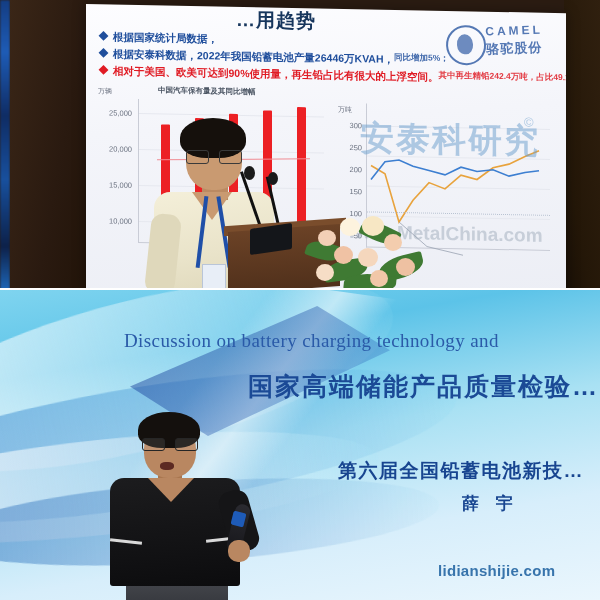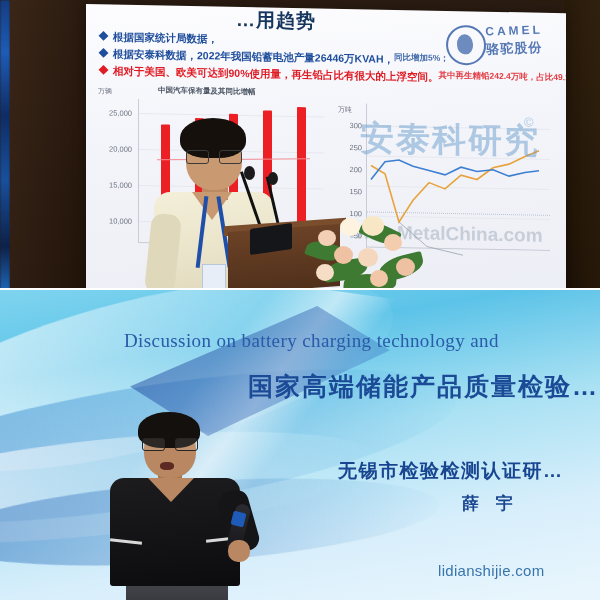--- a/index.html
+++ b/index.html
@@ -135,21 +135,21 @@
     color:#1b4a96;letter-spacing:2px;white-space:nowrap;}
   .bn-cn3{position:absolute;left:278px;top:134px;font-size:19px;font-weight:bold;
     color:#184590;letter-spacing:1.5px;white-space:nowrap;}
   .bn-cn4{position:absolute;left:338px;top:168px;font-size:19px;font-weight:bold;
     color:#184590;letter-spacing:1.5px;white-space:nowrap;}
   .bn-name{position:absolute;left:462px;top:202px;font-size:17px;font-weight:bold;
     color:#184590;letter-spacing:6px;white-space:nowrap;}
   .bn-date{position:absolute;left:370px;top:240px;font-size:16px;font-weight:bold;
     color:#1a3f7d;letter-spacing:1px;white-space:nowrap;}
   .bn-mark{position:absolute;left:438px;top:272px;font-size:15px;color:#2f6ea8;
-    letter-spacing:.3px;opacity:.95;}
+    letter-spacing:.3px;opacity:.95;font-weight:bold;}
 
   .spk-b{position:absolute;left:108px;top:122px;width:140px;height:190px;}
   .b-hair{position:absolute;left:30px;top:0;width:62px;height:36px;border-radius:50% 50% 38% 38%;
     background:#14100d;}
   .b-face{position:absolute;left:36px;top:12px;width:52px;height:54px;border-radius:46%;
     background:#b98761;}
   .b-glass{position:absolute;left:34px;top:26px;width:56px;height:11px;}
   .b-glass:before,.b-glass:after{content:"";position:absolute;top:0;width:21px;height:11px;
     border:1.4px solid #262626;border-radius:3px;background:rgba(255,255,255,.1);}
   .b-glass:before{left:0;} .b-glass:after{right:0;}
@@ -308,21 +308,21 @@
   <div class="photo-bot">
     <div class="ribbon r1"></div>
     <div class="ribbon r2"></div>
     <div class="ribbon r3"></div>
     <div class="ribbon r4"></div>
     <div class="sweep"></div>
     <div class="dart"></div>
 
     <div class="bn-en">Discussion on battery charging technology and</div>
     <div class="bn-cn2">国家高端储能产品质量检验…</div>
-    <div class="bn-cn4">无锡市检验检测认证研…</div>
+    <div class="bn-cn4">第六届全国铅蓄电池新技…</div>
     <div class="bn-name">薛 宇</div>
     <div class="bn-mark">lidianshijie.com</div>
 
     <div class="spk-b">
       <div class="b-pants"></div>
       <div class="b-shirt"></div>
       <div class="b-trim"></div>
       <div class="b-trim2"></div>
       <div class="b-arm"></div>
       <div class="mic2"></div>

